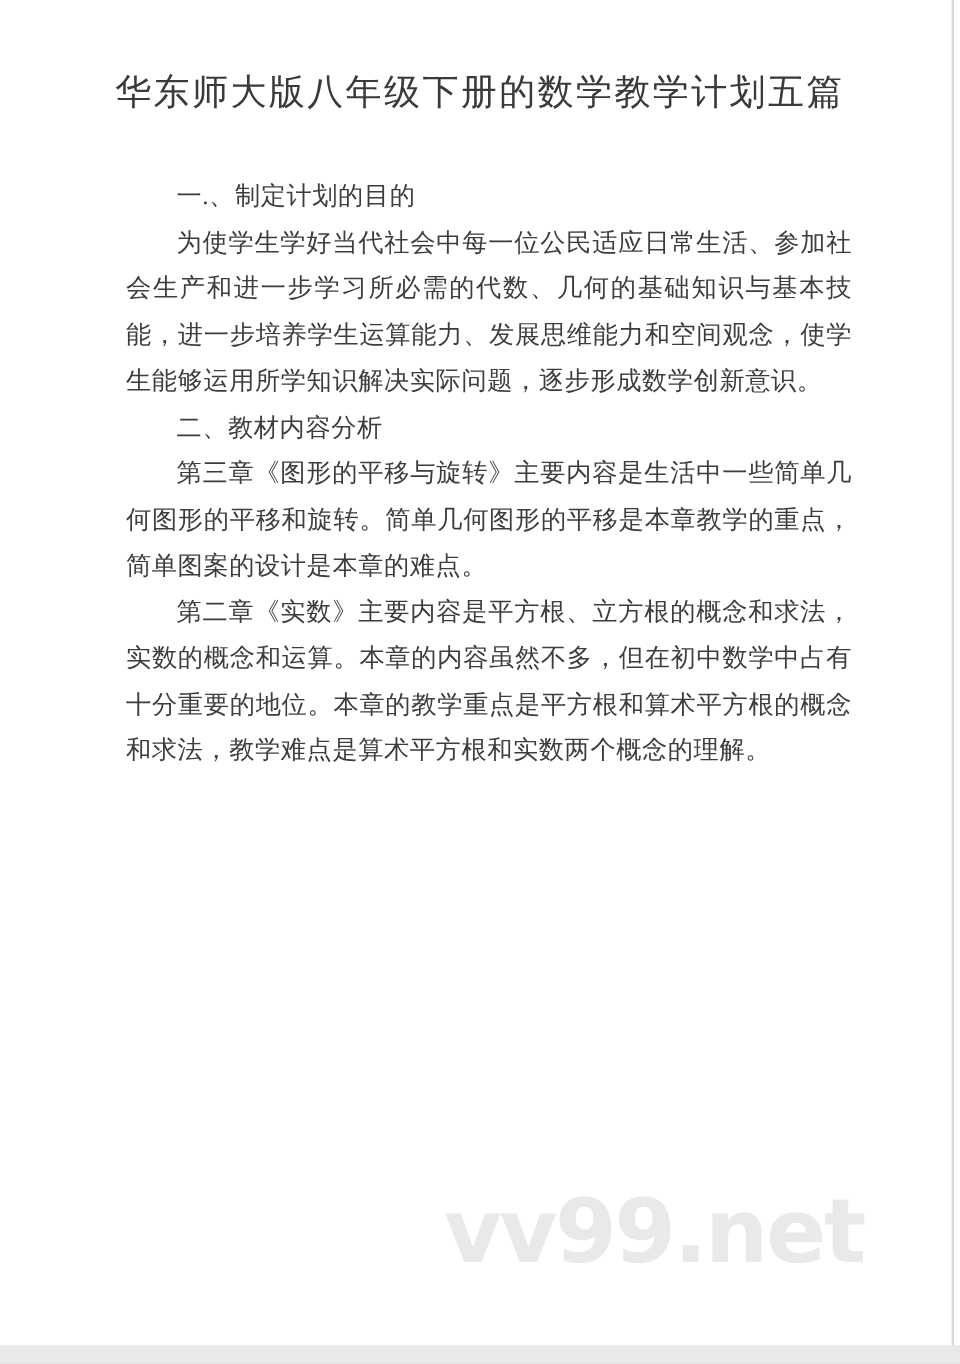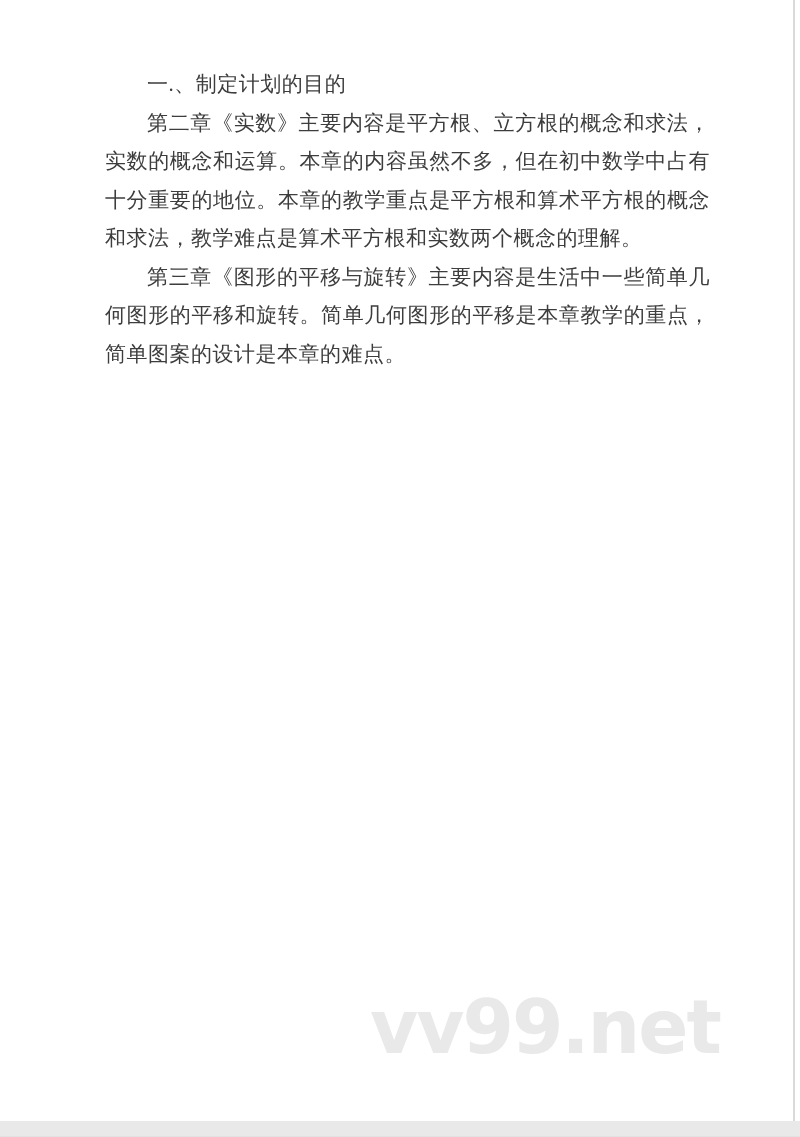--- a/index.html
+++ b/index.html
@@ -39,21 +39,21 @@
     padding-top: 55px;
     width: 800px;
     text-align: center;
     font-size: 30px;
     font-weight: 400;
     line-height: 46px;
     letter-spacing: 2px;
     color: #3a3a3a;
   }
   .doc-body {
-    margin-top: 65px;
+    margin-top: 43px;
     padding-left: 105px;
     padding-right: 90px;
     color: #3d3d3d;
   }
   .doc-body p {
     margin: 0;
     font-size: 21px;
     line-height: 38.5px;
     text-align: justify;
     text-indent: 2em;
@@ -73,25 +73,28 @@
     text-align: left;
     user-select: none;
     white-space: nowrap;
   }
 </style>
 </head>
 <body>
 
 <div class="page">
 
+  <h1 class="doc-title">华东师大版八年级下册的数学教学计划五篇</h1>
 
   <div class="doc-body">
       <p>一.、制定计划的目的</p>
+      <p>为使学生学好当代社会中每一位公民适应日常生活、参加社会生产和进一步学习所必需的代数、几何的基础知识与基本技能，进一步培养学生运算能力、发展思维能力和空间观念，使学生能够运用所学知识解决实际问题，逐步形成数学创新意识。</p>
+      <p>二、教材内容分析</p>
+      <p>第三章《图形的平移与旋转》主要内容是生活中一些简单几何图形的平移和旋转。简单几何图形的平移是本章教学的重点，简单图案的设计是本章的难点。</p>
       <p>第二章《实数》主要内容是平方根、立方根的概念和求法，实数的概念和运算。本章的内容虽然不多，但在初中数学中占有十分重要的地位。本章的教学重点是平方根和算术平方根的概念和求法，教学难点是算术平方根和实数两个概念的理解。</p>
-      <p>第三章《图形的平移与旋转》主要内容是生活中一些简单几何图形的平移和旋转。简单几何图形的平移是本章教学的重点，简单图案的设计是本章的难点。</p>
     </div>
 
   <div class="watermark">vv99.net</div>
 
   <div class="right-edge-line"></div>
   <div class="bottom-bar"></div>
 
 </div>
 
 </body></html>

